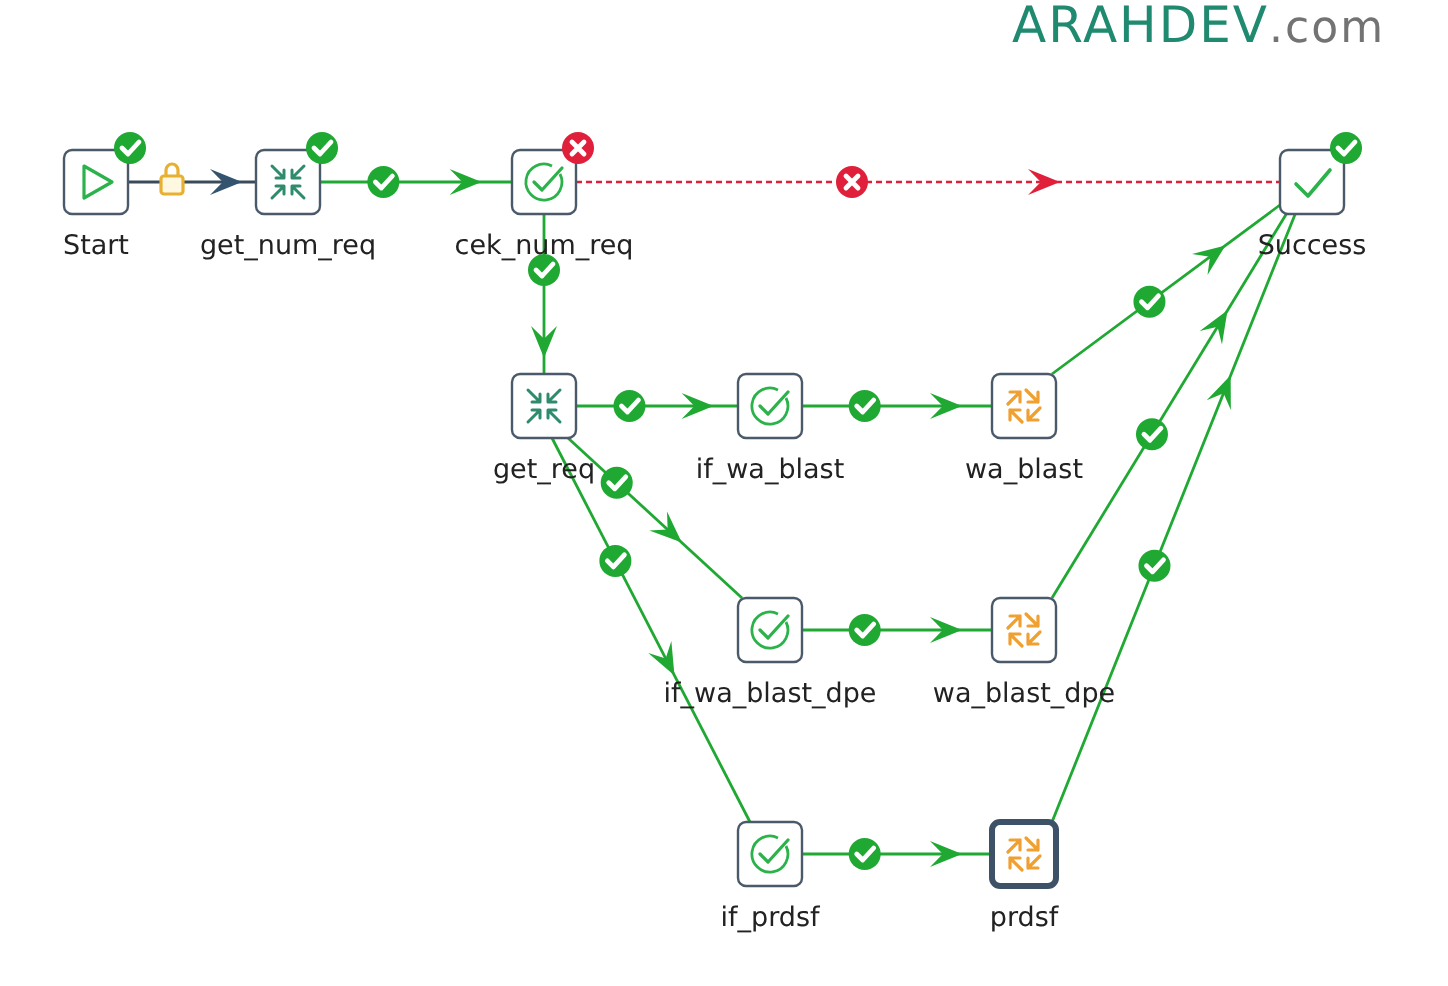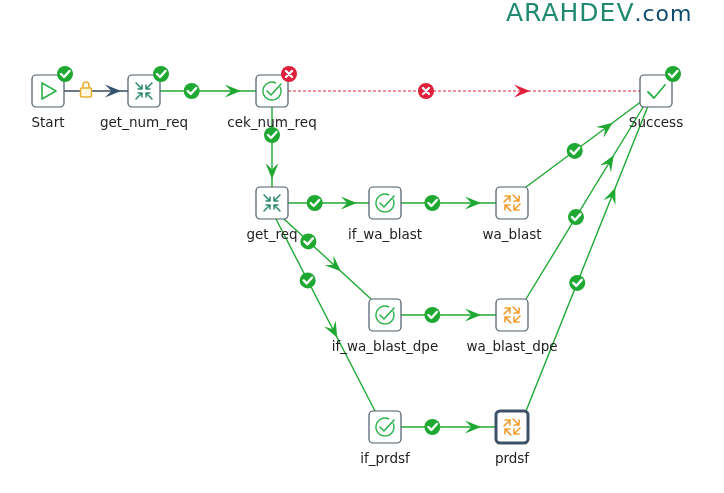--- a/index.html
+++ b/index.html
@@ -1,20 +1,20 @@
 <!DOCTYPE html>
 <html><head>
 <meta charset="utf-8">
 <style>
   html, body { margin:0; padding:0; background:#ffffff; }
   body { width:724px; height:493px; position:relative; overflow:hidden; font-family:"DejaVu Sans", sans-serif; }
   #canvas { position:absolute; left:0; top:0; width:724px; height:493px; }
   .logo { position:absolute; left:506px; top:-2px; font-family:"DejaVu Sans", sans-serif; font-size:25px; letter-spacing:1px; white-space:nowrap; }
   .logo .main { color:#1f8a70; font-weight:normal; }
-  .logo .tld { color:#0c4a6e; font-size:22px; }
+  .logo .tld { color:#737373; font-size:22px; }
   .node-label { font-family:"DejaVu Sans", sans-serif; font-size:13.5px; fill:#222; }
 </style>
 </head>
 <body>
 
 <div class="logo"><span class="main">ARAHDEV</span><span class="tld">.com</span></div>
 
 <svg id="canvas" xmlns="http://www.w3.org/2000/svg" width="724" height="493">
   <g id="hops-layer">
       <g>

